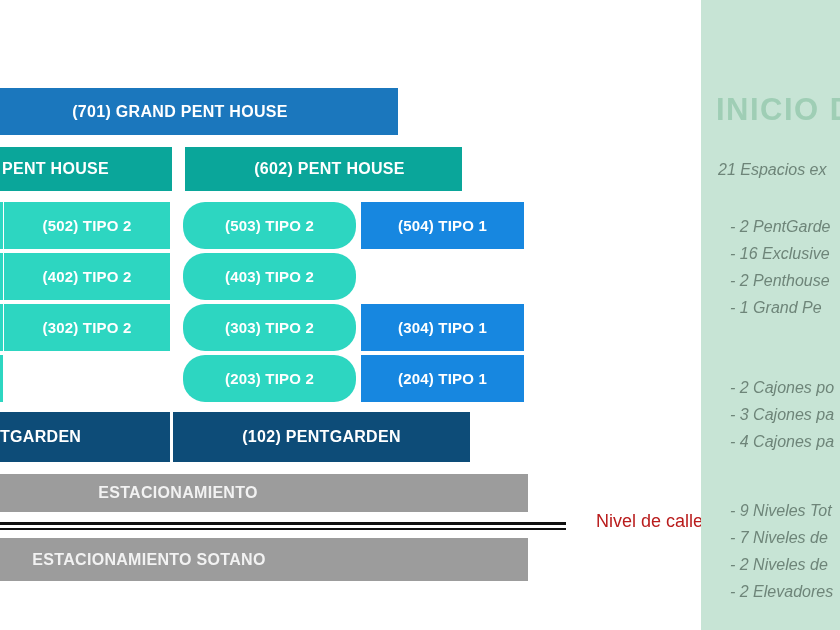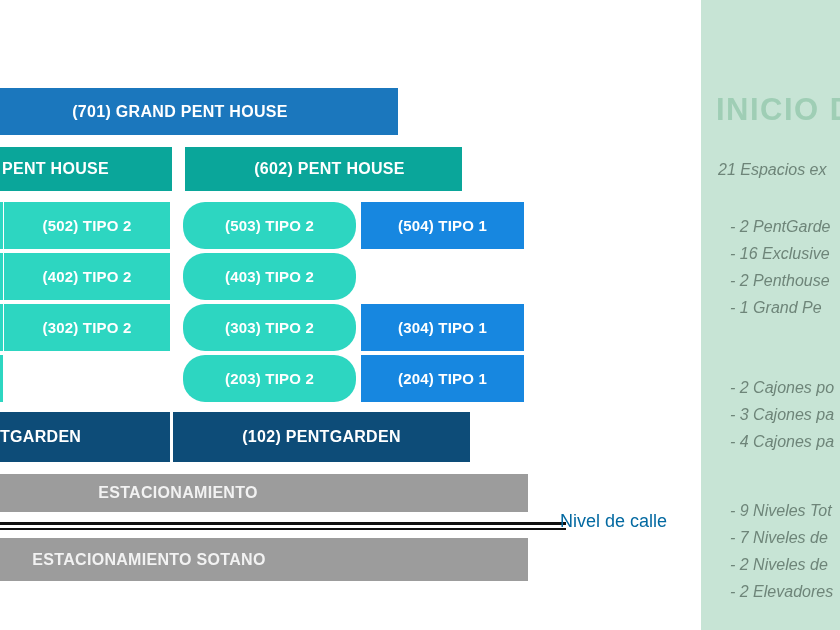--- a/index.html
+++ b/index.html
@@ -50,22 +50,22 @@
 
   .bar-parking     { left: -172px; top: 474px; width: 700px; height: 38px; color: #f2f2f2; }
   .bar-basement    { left: -230px; top: 538px; width: 758px; height: 43px; color: #f2f2f2; }
 
   .street-line {
     position: absolute; left: 0; top: 522px; width: 566px; height: 8px;
     border-top: 3px solid #101010; border-bottom: 2px solid #101010;
     box-sizing: border-box;
   }
   .street-label {
-    position: absolute; left: 560px; top: 511px;
-    color: #0369a1; font-size: 18px; white-space: nowrap;
+    position: absolute; left: 596px; top: 511px;
+    color: #b91c1c; font-size: 18px; white-space: nowrap;
   }
 
   
   .info-panel {
     position: absolute; left: 701px; top: 0; width: 139px; height: 630px;
     background: var(--panel-bg, #c7e4d5);
     overflow: hidden;
   }
   .panel-title {
     position: absolute; left: 15px; top: 92px;

